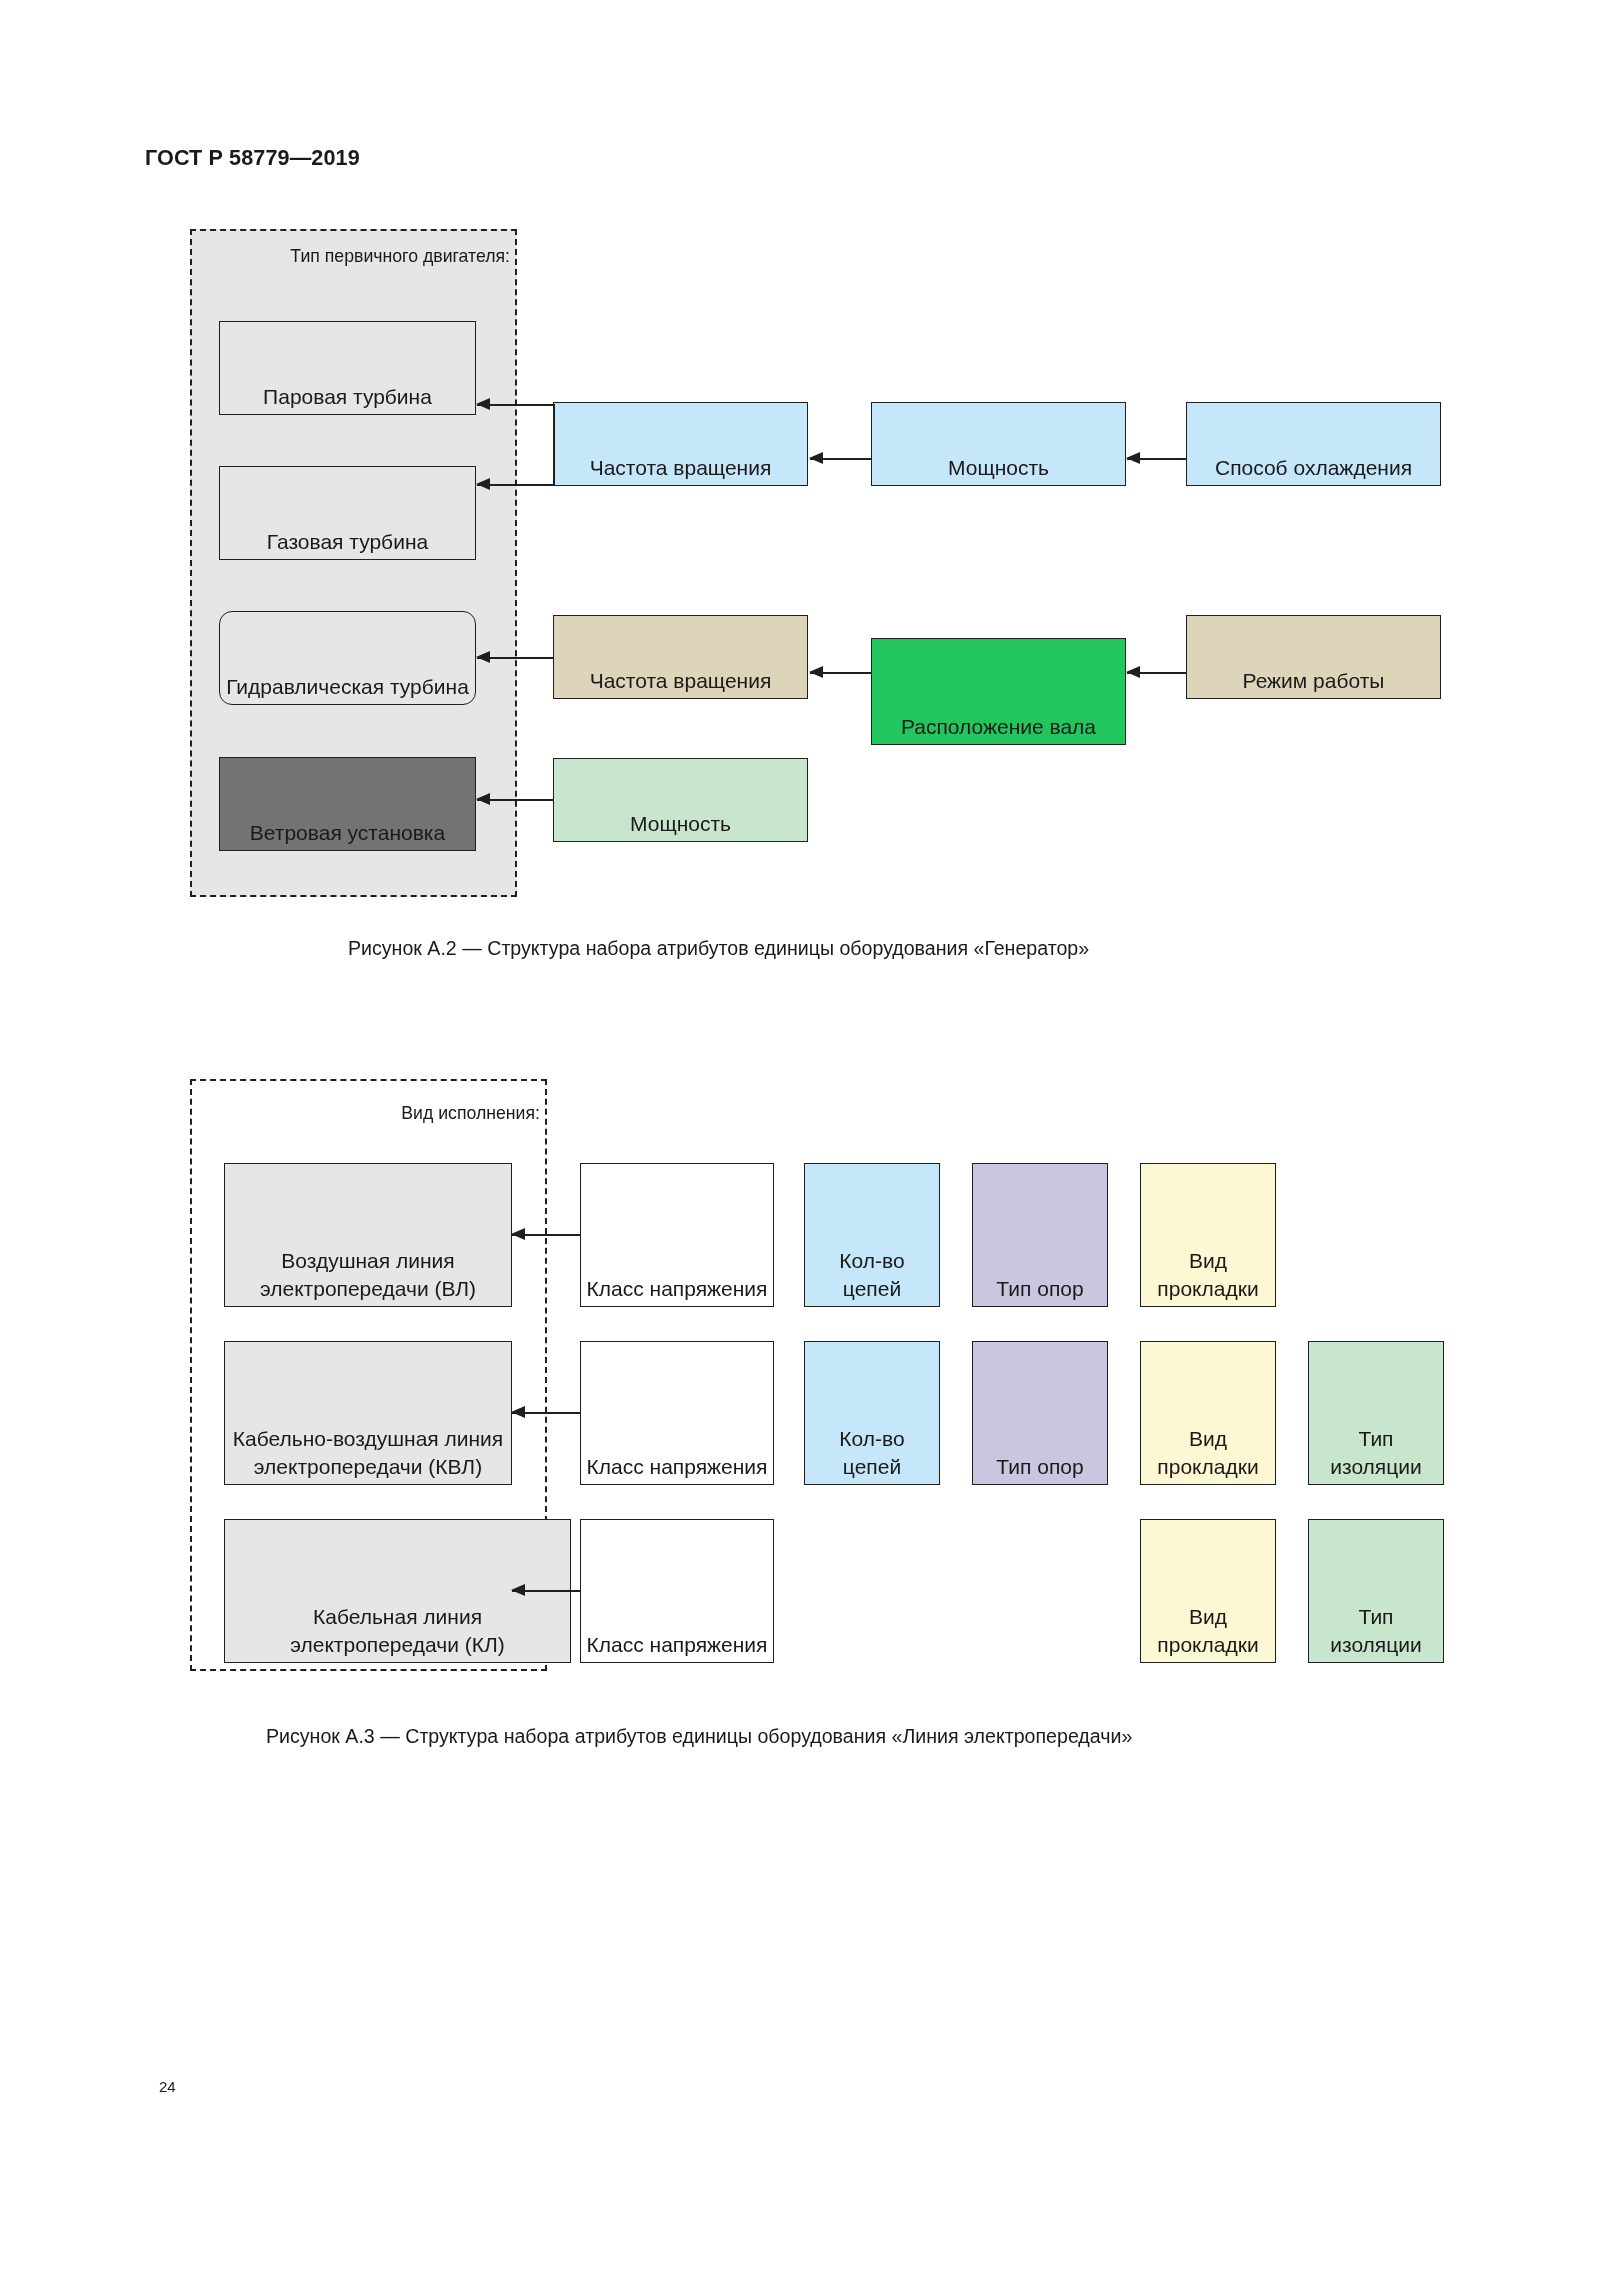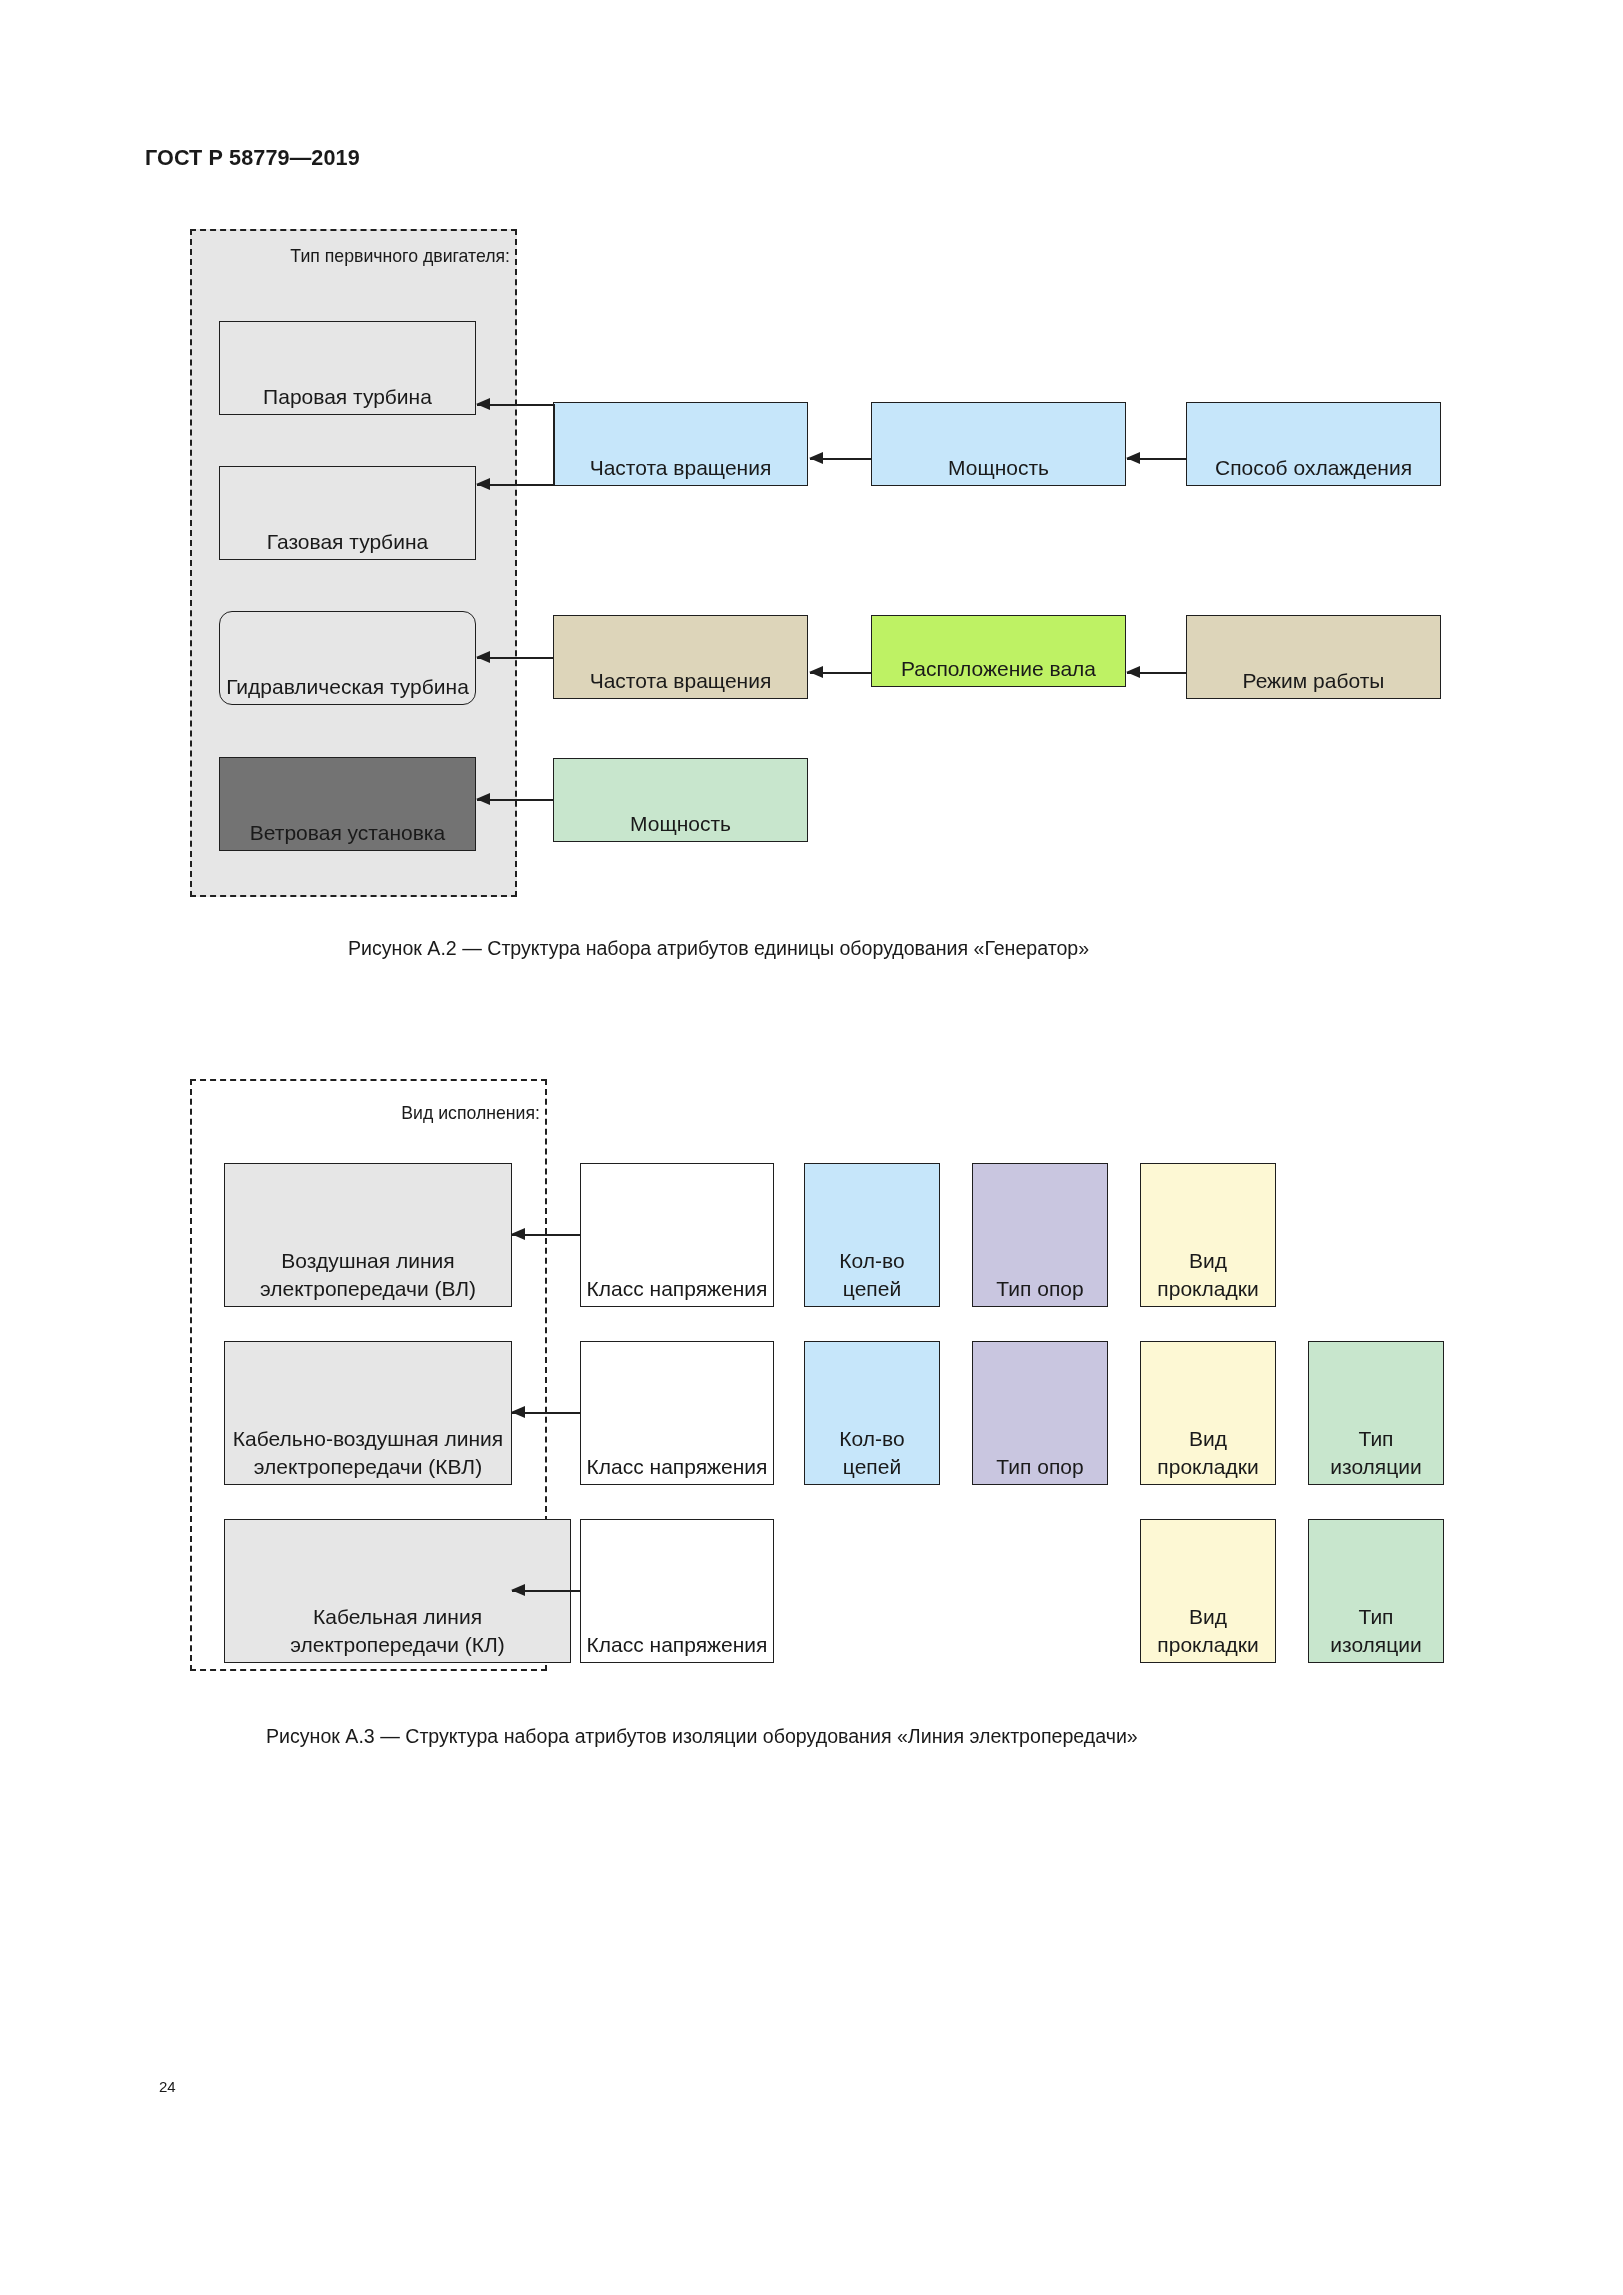--- a/index.html
+++ b/index.html
@@ -83,21 +83,21 @@
   #a2-left-1{ left:219px; top:321px; width:257px; height:94px; background:#e6e6e6; }
   #a2-left-2{ left:219px; top:466px; width:257px; height:94px; background:#e6e6e6; }
   #a2-left-3{ left:219px; top:611px; width:257px; height:94px; background:#e6e6e6;border-radius:13px; }
   #a2-left-4{ left:219px; top:757px; width:257px; height:94px; background:#737373; }
 
   #a2-r1-c1{ left:553px; top:402px; width:255px; height:84px; background:#c6e6fa; }
   #a2-r1-c2{ left:871px; top:402px; width:255px; height:84px; background:#c6e6fa; }
   #a2-r1-c3{ left:1186px; top:402px; width:255px; height:84px; background:#c6e6fa; }
 
   #a2-r2-c1{ left:553px; top:615px; width:255px; height:84px; background:#ddd5ba; }
-  #a2-r2-c2{ left:871px; top:615px; width:255px; height:72px; background:#bef264; }
+  #a2-r2-c2{ left:871px; top:638px; width:255px; height:107px; background:#22c55e; }
   #a2-r2-c3{ left:1186px; top:615px; width:255px; height:84px; background:#ddd5ba; }
 
   #a2-r3-c1{ left:553px; top:758px; width:255px; height:84px; background:#c8e6cd; }
 
   #a2-arr-1{ left:477px; top:404px; width:77px; }
   #a2-arr-2{ left:477px; top:484px; width:77px; }
   #a2-arr-3{ left:477px; top:657px; width:77px; }
   #a2-arr-4{ left:477px; top:799px; width:77px; }
   #a2-arr-5{ left:810px; top:458px; width:61px; }
   #a2-arr-6{ left:1127px; top:458px; width:59px; }
@@ -246,17 +246,17 @@
     <span>Вид прокладки</span>
   </div>
   <div class="node" id="a3-r3-c5">
     <span>Тип изоляции</span>
   </div>
 
   <div class="arrow" id="a3-arr-1"></div>
   <div class="arrow" id="a3-arr-2"></div>
   <div class="arrow" id="a3-arr-3"></div>
 
-  <div class="caption caption-a3">Рисунок А.3 — Структура набора атрибутов изоляции оборудования «Линия электропередачи»</div>
+  <div class="caption caption-a3">Рисунок А.3 — Структура набора атрибутов единицы оборудования «Линия электропередачи»</div>
 </div>
 
 <div class="page-number">24</div>
 
 
 </body></html>

